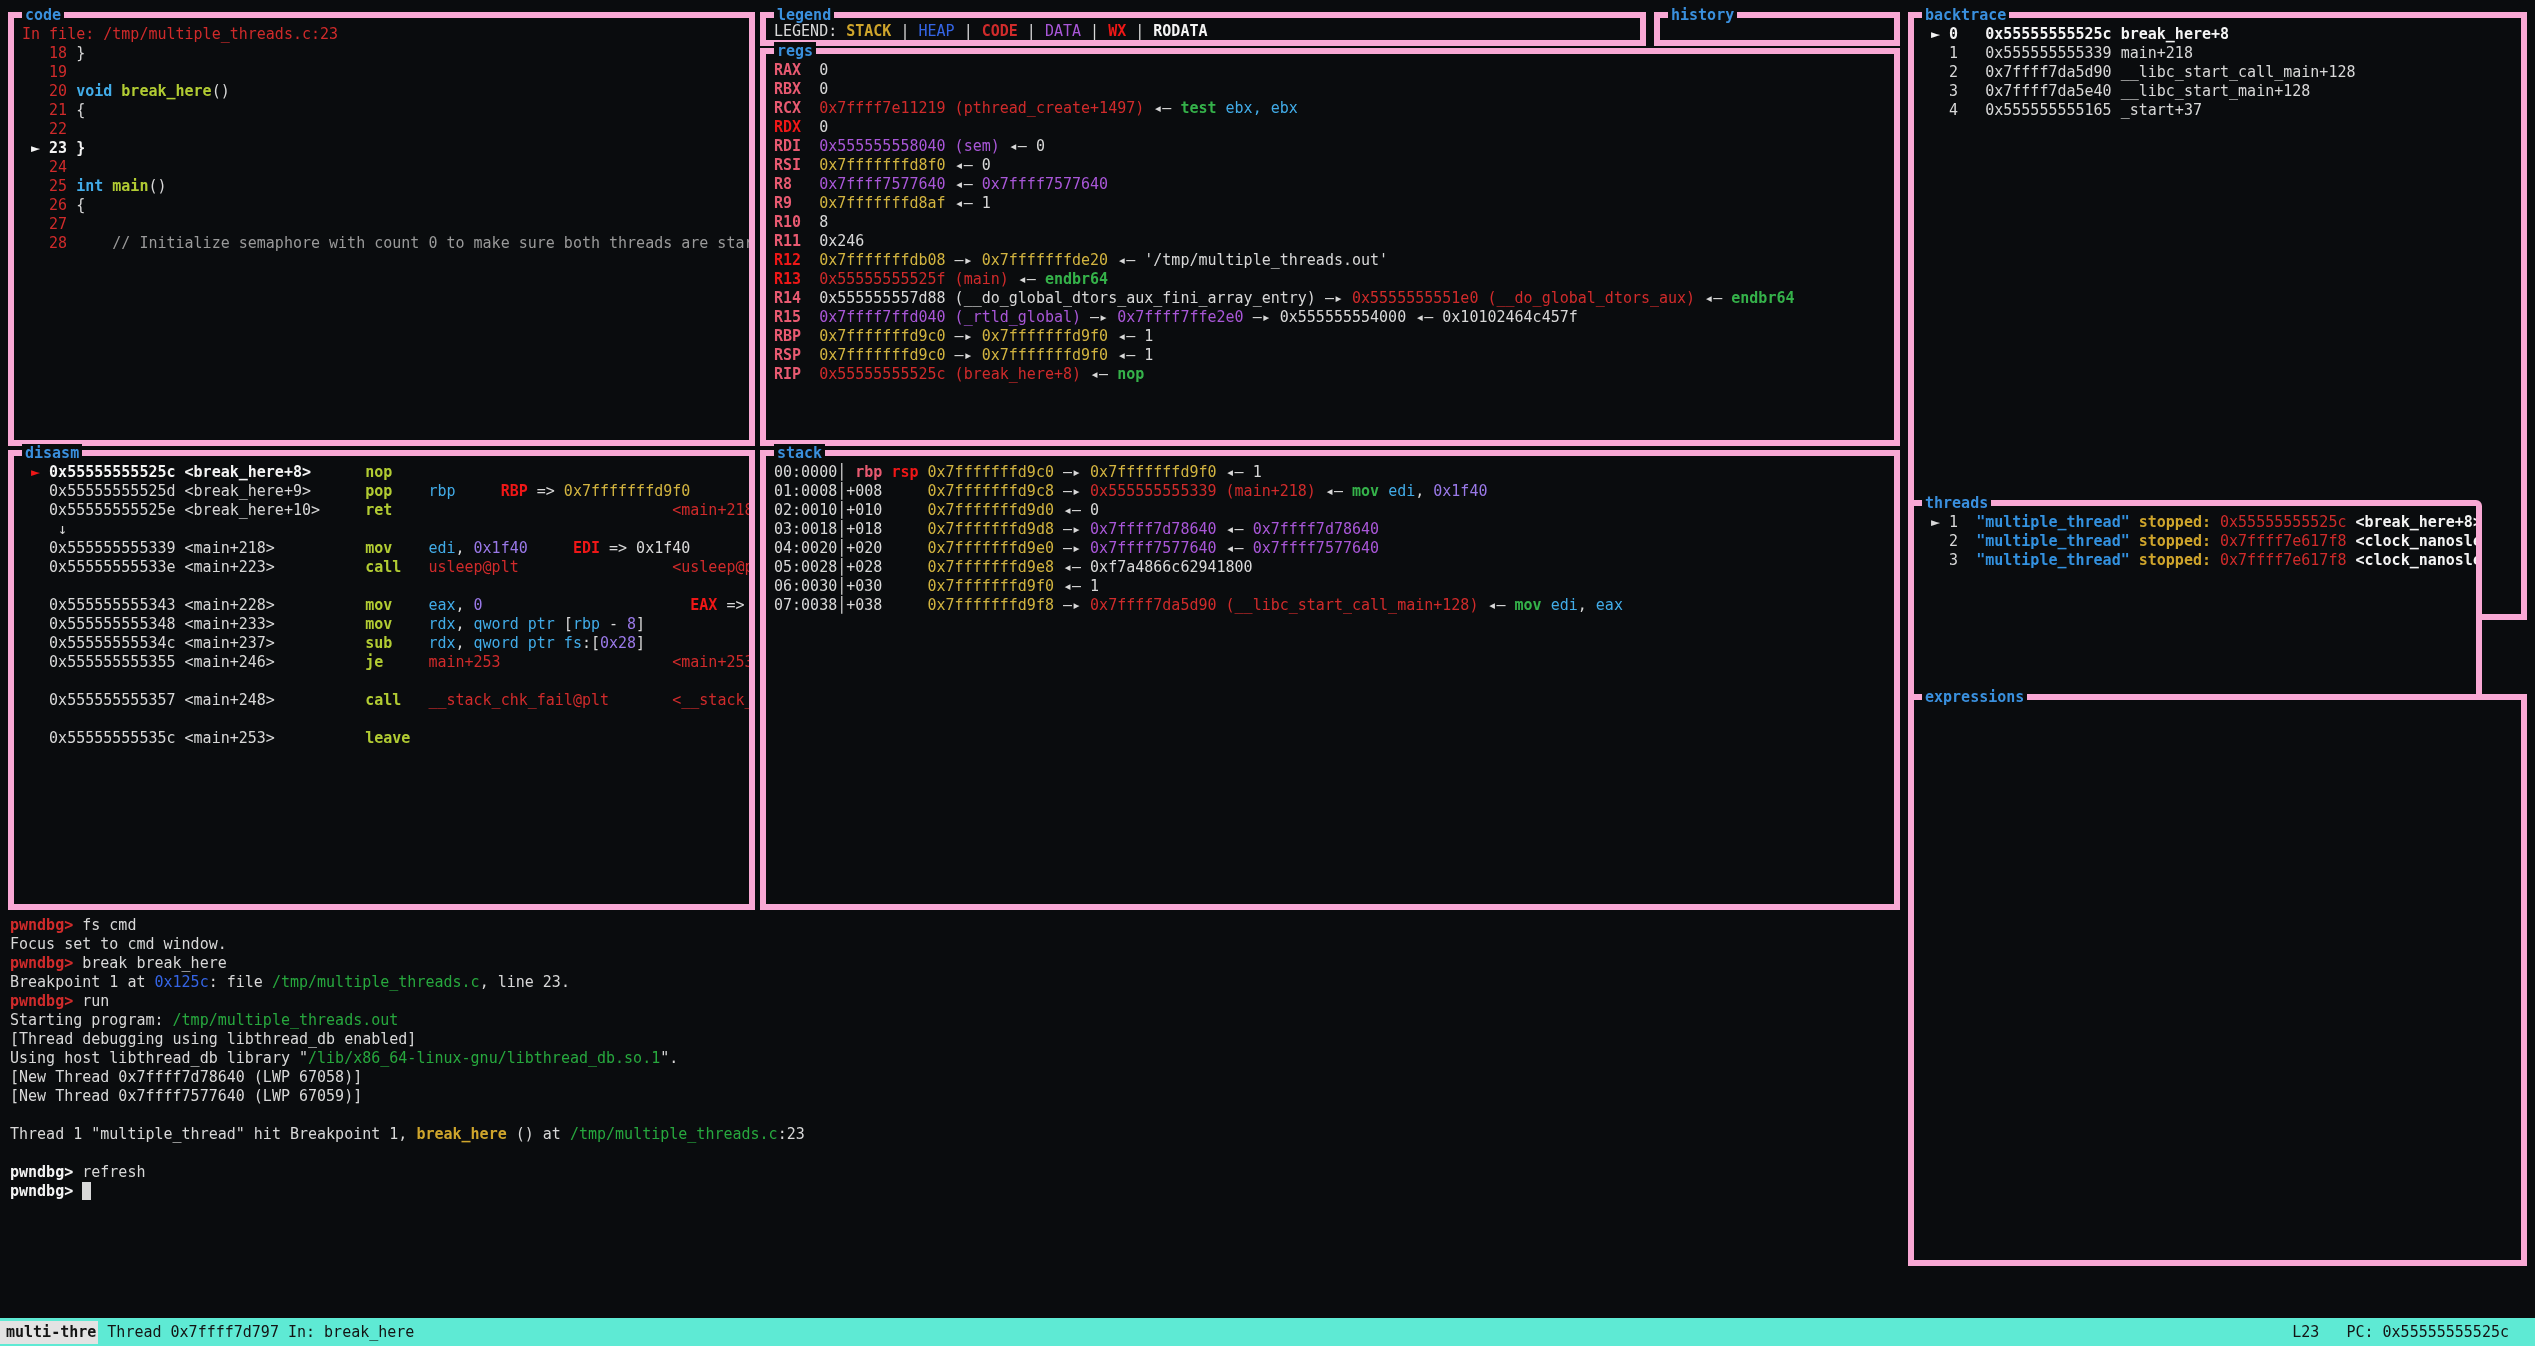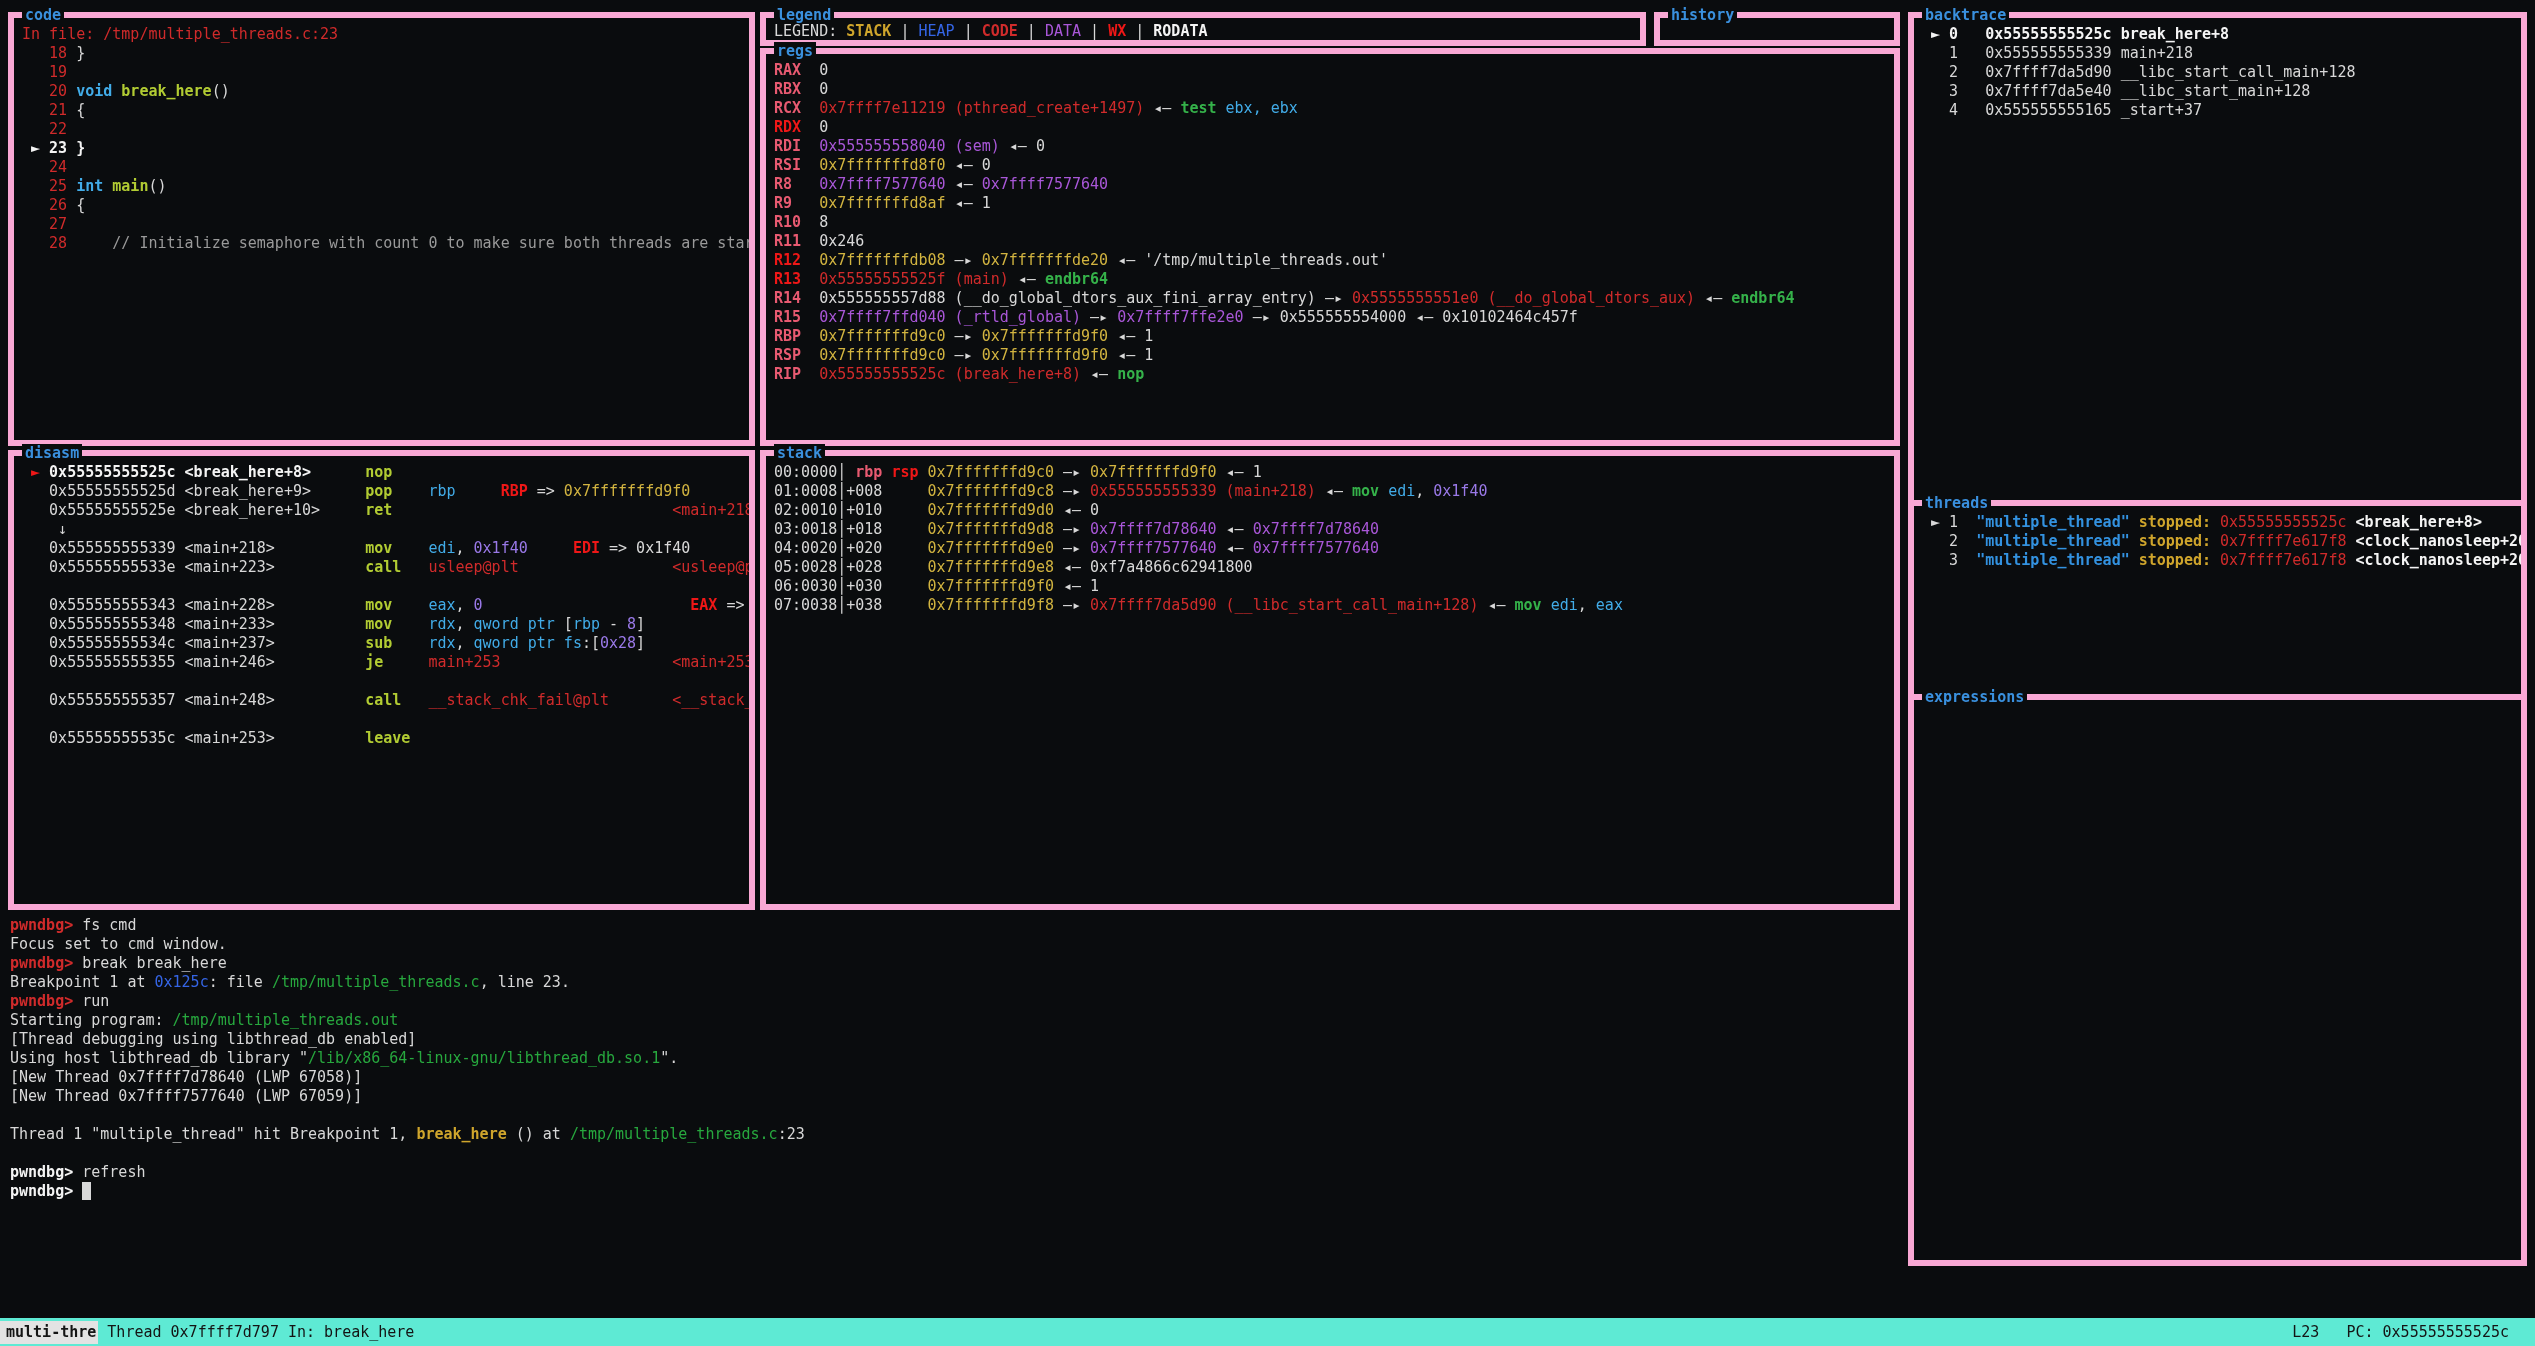--- a/index.html
+++ b/index.html
@@ -69,21 +69,21 @@
 <div class="panel" style="left:760px;top:450px;width:1140px;height:460px;">
   <div class="ptitle">stack</div>
   <div class="pc"><div class="line"><span class="c-w">00:0000</span><span class="c-w">│</span><span class="c-pink"> rbp</span><span class="c-rr"> rsp</span><span class="c-w"> </span><span class="c-yel">0x7fffffffd9c0</span><span class="c-w"> —▸ </span><span class="c-yel">0x7fffffffd9f0</span><span class="c-w"> ◂— 1</span></div><div class="line"><span class="c-w">01:0008</span><span class="c-w">│</span><span class="c-w">+008     </span><span class="c-yel">0x7fffffffd9c8</span><span class="c-w"> —▸ </span><span class="c-red">0x555555555339 (main+218)</span><span class="c-w"> ◂— </span><span class="c-grn">mov</span><span class="c-w"> </span><span class="c-blu">edi</span><span class="c-w">, </span><span class="c-vio">0x1f40</span></div><div class="line"><span class="c-w">02:0010</span><span class="c-w">│</span><span class="c-w">+010     </span><span class="c-yel">0x7fffffffd9d0</span><span class="c-w"> ◂— 0</span></div><div class="line"><span class="c-w">03:0018</span><span class="c-w">│</span><span class="c-w">+018     </span><span class="c-yel">0x7fffffffd9d8</span><span class="c-w"> —▸ </span><span class="c-pur">0x7ffff7d78640</span><span class="c-w"> ◂— </span><span class="c-pur">0x7ffff7d78640</span></div><div class="line"><span class="c-w">04:0020</span><span class="c-w">│</span><span class="c-w">+020     </span><span class="c-yel">0x7fffffffd9e0</span><span class="c-w"> —▸ </span><span class="c-pur">0x7ffff7577640</span><span class="c-w"> ◂— </span><span class="c-pur">0x7ffff7577640</span></div><div class="line"><span class="c-w">05:0028</span><span class="c-w">│</span><span class="c-w">+028     </span><span class="c-yel">0x7fffffffd9e8</span><span class="c-w"> ◂— 0xf7a4866c62941800</span></div><div class="line"><span class="c-w">06:0030</span><span class="c-w">│</span><span class="c-w">+030     </span><span class="c-yel">0x7fffffffd9f0</span><span class="c-w"> ◂— 1</span></div><div class="line"><span class="c-w">07:0038</span><span class="c-w">│</span><span class="c-w">+038     </span><span class="c-yel">0x7fffffffd9f8</span><span class="c-w"> —▸ </span><span class="c-red">0x7ffff7da5d90 (__libc_start_call_main+128)</span><span class="c-w"> ◂— </span><span class="c-grn">mov</span><span class="c-w"> </span><span class="c-blu">edi</span><span class="c-w">, </span><span class="c-blu">eax</span></div></div>
 </div>
 
 <div class="panel" style="left:1908px;top:12px;width:619px;height:608px;">
   <div class="ptitle">backtrace</div>
   <div class="pc"><div class="line"><span class="c-b"> ► 0   0x55555555525c break_here+8</span></div><div class="line"><span class="c-w">   1   0x555555555339 main+218</span></div><div class="line"><span class="c-w">   2   0x7ffff7da5d90 __libc_start_call_main+128</span></div><div class="line"><span class="c-w">   3   0x7ffff7da5e40 __libc_start_main+128</span></div><div class="line"><span class="c-w">   4   0x555555555165 _start+37</span></div></div>
 </div>
 
-<div class="panel" style="left:1908px;top:500px;width:619px;height:228px;border-radius:6px;">
+<div class="panel" style="left:1908px;top:500px;width:574px;height:228px;border-radius:6px;">
   <div class="ptitle">threads</div>
   <div class="pc"><div class="line"><span class="c-w"> ► 1  </span><span class="c-tblu">"multiple_thread"</span><span class="c-w"> </span><span class="c-gold">stopped:</span><span class="c-w"> </span><span class="c-red">0x55555555525c</span><span class="c-w"> </span><span class="c-b">&lt;break_here+8&gt;</span></div><div class="line"><span class="c-w">   2  </span><span class="c-tblu">"multiple_thread"</span><span class="c-w"> </span><span class="c-gold">stopped:</span><span class="c-w"> </span><span class="c-red">0x7ffff7e617f8</span><span class="c-w"> </span><span class="c-b">&lt;clock_nanosleep+20</span></div><div class="line"><span class="c-w">   3  </span><span class="c-tblu">"multiple_thread"</span><span class="c-w"> </span><span class="c-gold">stopped:</span><span class="c-w"> </span><span class="c-red">0x7ffff7e617f8</span><span class="c-w"> </span><span class="c-b">&lt;clock_nanosleep+20</span></div></div>
 </div>
 
 <div class="panel" style="left:1908px;top:694px;width:619px;height:572px;">
   <div class="ptitle">expressions</div>
   <div class="pc"></div>
 </div>
 
 <div id="console"><div class="line"><span class="c-redb">pwndbg&gt; </span><span class="c-w">fs cmd</span></div><div class="line"><span class="c-w">Focus set to cmd window.</span></div><div class="line"><span class="c-redb">pwndbg&gt; </span><span class="c-w">break break_here</span></div><div class="line"><span class="c-w">Breakpoint 1 at </span><span class="c-roy">0x125c</span><span class="c-w">: file </span><span class="c-pth">/tmp/multiple_threads.c</span><span class="c-w">, line 23.</span></div><div class="line"><span class="c-redb">pwndbg&gt; </span><span class="c-w">run</span></div><div class="line"><span class="c-w">Starting program: </span><span class="c-pth">/tmp/multiple_threads.out</span><span class="c-w"> </span></div><div class="line"><span class="c-w">[Thread debugging using libthread_db enabled]</span></div><div class="line"><span class="c-w">Using host libthread_db library "</span><span class="c-pth">/lib/x86_64-linux-gnu/libthread_db.so.1</span><span class="c-w">".</span></div><div class="line"><span class="c-w">[New Thread 0x7ffff7d78640 (LWP 67058)]</span></div><div class="line"><span class="c-w">[New Thread 0x7ffff7577640 (LWP 67059)]</span></div><div class="line"> </div><div class="line"><span class="c-w">Thread 1 "multiple_thread" hit Breakpoint 1, </span><span class="c-gold">break_here</span><span class="c-w"> () at </span><span class="c-pth">/tmp/multiple_threads.c</span><span class="c-w">:23</span></div><div class="line"> </div><div class="line"><span class="c-b">pwndbg&gt; </span><span class="c-w">refresh</span></div><div class="line"><span class="c-b">pwndbg&gt; </span><span class="c-cur"> </span></div></div>

